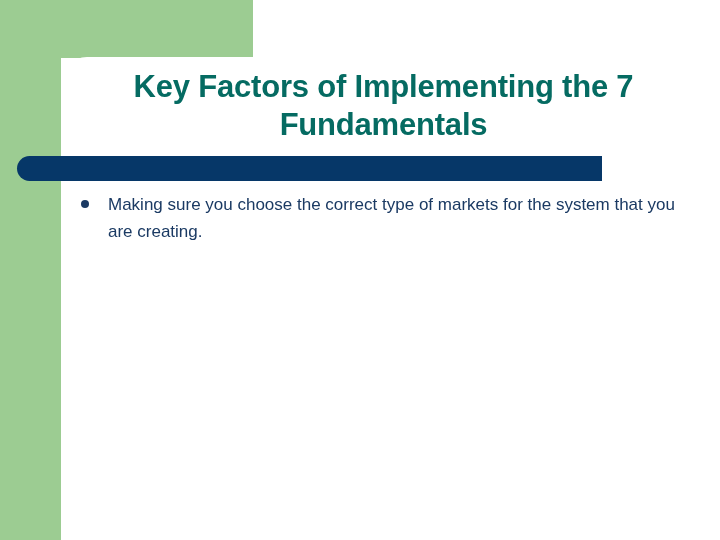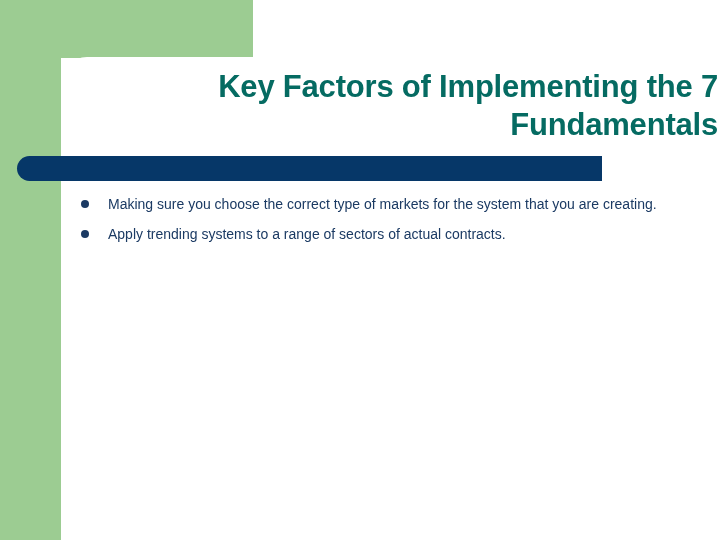--- a/index.html
+++ b/index.html
@@ -45,27 +45,26 @@
     background: #ffffff;
     border-top-left-radius: 26px;
   }
 
   
   .slide-title {
     position: absolute;
     left: 61px;
     top: 68px;
     width: 645px;
-    text-align: right;
+    text-align: center;
     color: #056b62;
     font-size: 31px;
     font-weight: bold;
     line-height: 38px;
     letter-spacing: -0.2px;
-    margin-left: 12px;
   }
 
   
   .navy-bar {
     position: absolute;
     left: 17px;
     top: 156px;
     width: 585px;
     height: 25px;
     background: #063768;
@@ -81,21 +80,21 @@
     width: 620px;
     list-style: none;
     margin: 0;
     padding: 0;
   }
   .bullet-item {
     position: relative;
     padding-left: 30px;
     margin-bottom: 3px;
     color: #1b3a63;
-    font-size: 14px;
+    font-size: 17px;
     line-height: 27px;
   }
   .bullet-marker {
     position: absolute;
     left: 3px;
     top: 9px;
     width: 8px;
     height: 8px;
     border-radius: 50%;
     background: #1b3a63;
@@ -115,19 +114,15 @@
 
   <div class="slide-title">Key Factors of Implementing the 7 Fundamentals</div>
 
   <div class="navy-bar"></div>
 
   <ul class="bullet-list" id="bullet-list">
       <li class="bullet-item">
         <span class="bullet-marker"></span>
         <span class="bullet-text">Making sure you choose the correct type of markets for the system that you are creating.</span>
       </li>
-      <li class="bullet-item">
-        <span class="bullet-marker"></span>
-        <span class="bullet-text">Apply trending systems to a range of sectors of actual contracts.</span>
-      </li>
     </ul>
 
 </div>
 
 </body></html>

